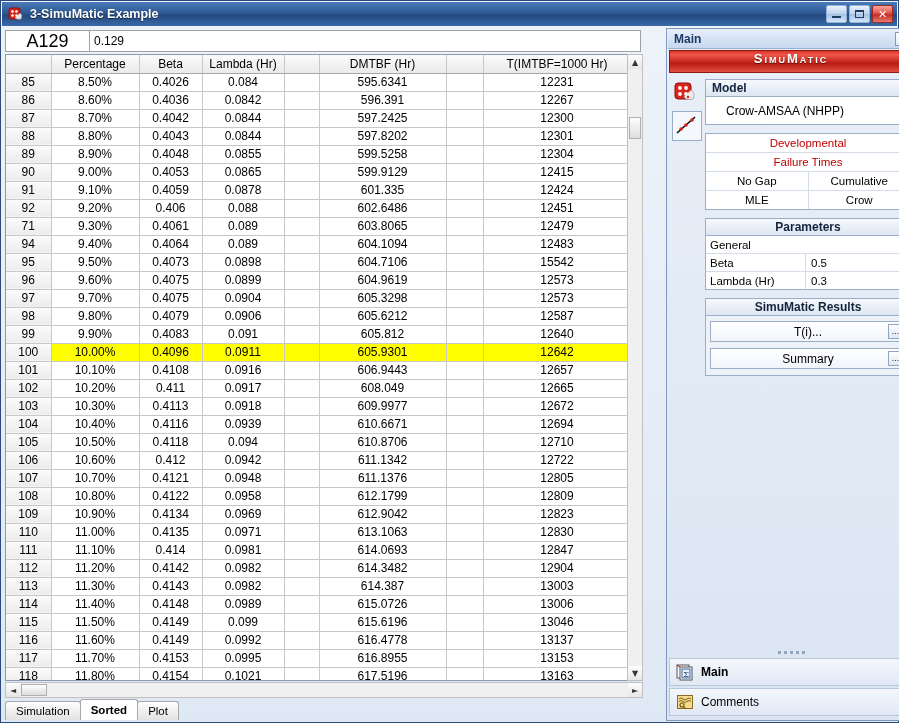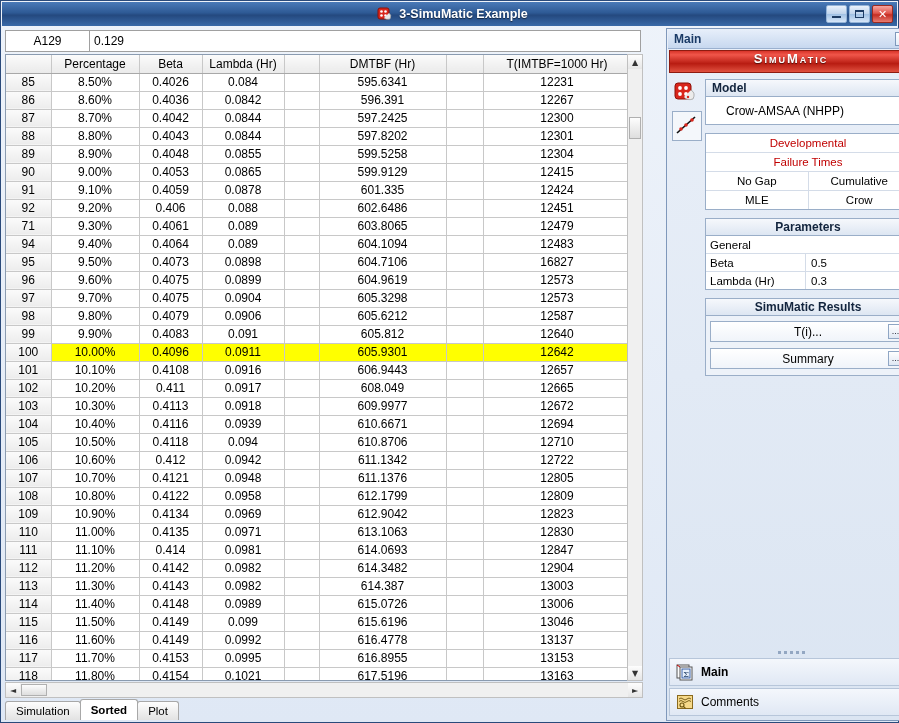--- a/index.html
+++ b/index.html
@@ -14,21 +14,20 @@
     background:linear-gradient(180deg,#eef3fa 0%,#dfe8f5 100%);
     border:1px solid #2a4a7a;
     box-sizing:border-box;
   }
   
   .titlebar{
     position:absolute;left:1px;top:1px;width:895px;height:24px;
     background:linear-gradient(180deg,#4a7ab8 0%,#2e5a95 45%,#24497f 55%,#3a6aa8 100%);
     display:flex;align-items:center;
     box-sizing:border-box;
-    justify-content:center;
   }
   .titlebar .tb-icon{
     width:18px;height:18px;margin-left:5px;margin-right:5px;
     position:relative;flex:0 0 auto;
   }
   .titlebar .title-text{
     color:#ffffff;font-weight:bold;font-size:12.5px;
     text-shadow:0 1px 1px rgba(0,0,0,.55);
     white-space:nowrap;
   }
@@ -50,21 +49,21 @@
   .max-g{width:9px;height:8px;border:1px solid #1d3b63;border-top-width:2px;box-sizing:border-box;}
 
   
   .formulabar{
     position:absolute;left:4px;top:29px;width:636px;height:22px;
     display:flex;box-sizing:border-box;
   }
   .namebox{
     width:85px;height:22px;border:1px solid #a0a0a0;background:#ffffff;
     display:flex;align-items:center;justify-content:center;
-    font-size:12px;color:#000;box-sizing:border-box;
+    font-size:18px;color:#000;box-sizing:border-box;
   }
   .formula-input{
     flex:1;height:22px;border:1px solid #a0a0a0;border-left:none;background:#ffffff;
     display:flex;align-items:center;padding-left:4px;
     font-size:12px;color:#000;box-sizing:border-box;
   }
 
   
   .gridwrap{
     position:absolute;left:4px;top:53px;width:636px;height:627px;
@@ -421,21 +420,21 @@
             <td class="num">12483</td>
           </tr>
           <tr>
             <td class="rowhdr">95</td>
             <td class="num">9.50%</td>
             <td class="num">0.4073</td>
             <td class="num">0.0898</td>
             <td class="blank"></td>
             <td class="num">604.7106</td>
             <td class="blank"></td>
-            <td class="num">16827</td>
+            <td class="num">15542</td>
           </tr>
           <tr>
             <td class="rowhdr">96</td>
             <td class="num">9.60%</td>
             <td class="num">0.4075</td>
             <td class="num">0.0899</td>
             <td class="blank"></td>
             <td class="num">604.9619</td>
             <td class="blank"></td>
             <td class="num">12573</td>

